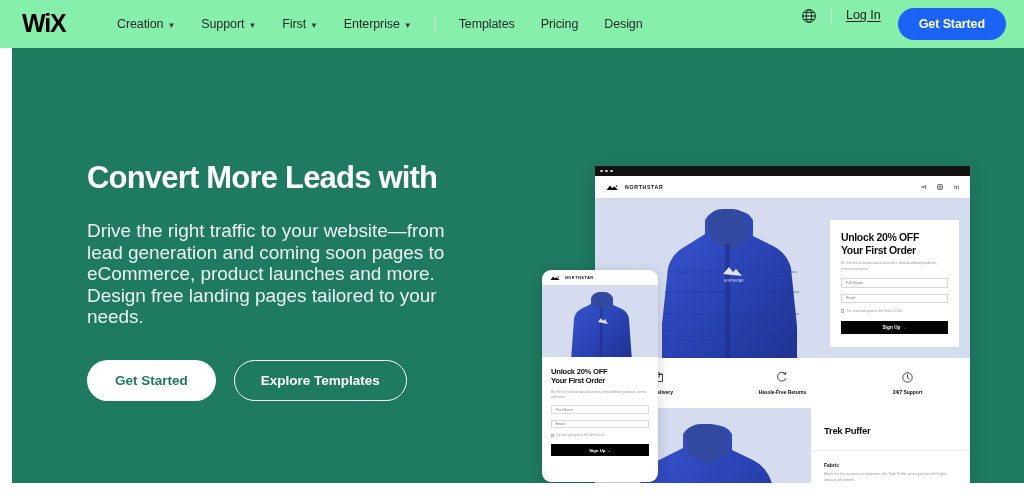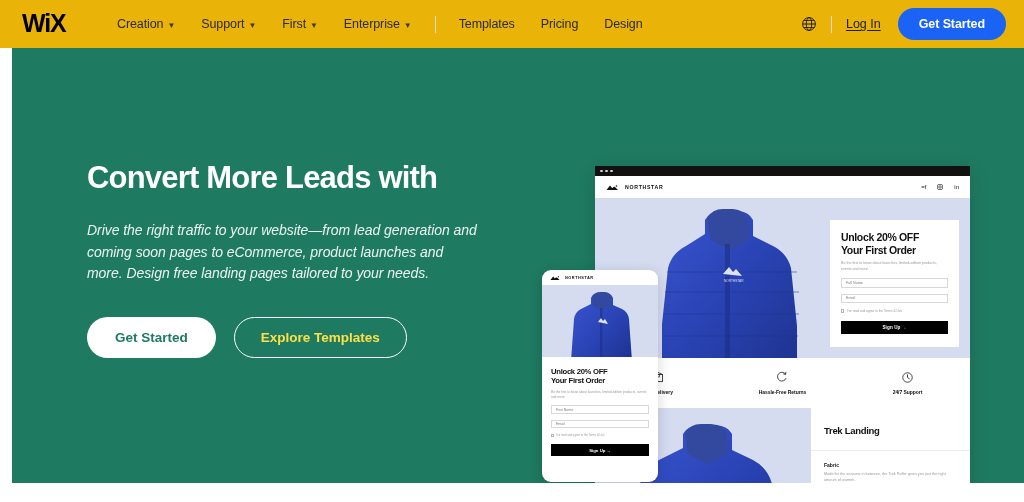--- a/index.html
+++ b/index.html
@@ -7,32 +7,32 @@
     width: 1024px; height: 502px;
     font-family: "Liberation Sans", sans-serif;
     background: #ffffff;
     overflow: hidden;
   }
   .page { position: relative; width: 1024px; height: 502px; background:#fff; }
 
   
   .nav {
     position: absolute; top:0; left:0; width:1024px; height:48px;
-    background:#eab308; display:flex; align-items:center; z-index:40;
+    background:#86efac; display:flex; align-items:center; z-index:40;
   }
   .logo { margin-left:22px; display:flex; align-items:flex-end; height:26px; }
   .logo svg { display:block; }
   .nav-links { display:flex; align-items:center; margin-left:30px; gap:0; }
   .nav-link {
     font-size:12.5px; color:#2b2b2b; padding:0 13px; white-space:nowrap;
     display:flex; align-items:center; gap:4px; cursor:pointer; letter-spacing:-0.1px;
   }
   .caret { font-size:8px; color:#3b3b3b; position:relative; top:1px; }
   .nav-div { width:1px; height:17px; background:#d8d8d8; margin:0 10px; }
-  .nav-right { margin-left:auto; display:flex; align-items:center; margin-right:18px; gap:0; }
+  .nav-right { margin-left:auto; display:flex; align-items:flex-start; margin-right:18px; gap:0; }
   .globe { width:16px; height:16px; cursor:pointer; }
   .vdiv { width:1px; height:17px; background:#d8d8d8; margin:0 14px; }
   .login {
     font-size:12.5px; color:#1c1c1c; text-decoration:underline;
     text-underline-offset:2px; cursor:pointer; margin-right:17px;
   }
   .btn-blue {
     background:#1a63f5; color:#fff; font-size:12.5px; font-weight:600;
     border-radius:100px; padding:9px 21px; cursor:pointer; border:none;
     letter-spacing:-0.1px;
@@ -42,30 +42,30 @@
   .hero {
     position:absolute; top:48px; left:12px; width:1024px; height:435px;
     background:#1e7a60; overflow:hidden;
   }
   .hero-text { position:absolute; left:75px; top:110px; width:420px; }
   .h1 {
     color:#fff; font-size:31px; line-height:40px; font-weight:bold;
     letter-spacing:-0.8px;
   }
   .sub {
-    color:#ecf5f1; font-size:14px; line-height:21.5px; margin-top:22px;
-    width:390px; letter-spacing:-0.05px;font-style:italic;
+    color:#ecf5f1; font-size:19px; line-height:21.5px; margin-top:22px;
+    width:390px; letter-spacing:-0.05px;
   }
   .cta-row { display:flex; gap:18px; margin-top:32px; }
   .btn-white {
     background:#fff; color:#1e7a60; font-size:13.5px; font-weight:600;
     border-radius:100px; padding:12px 28px; border:none; cursor:pointer;
   }
   .btn-ghost {
-    background:transparent; color:#fde047; font-size:13.5px; font-weight:600;
+    background:transparent; color:#ffffff; font-size:13.5px; font-weight:600;
     border-radius:100px; padding:12px 26px; border:1.3px solid #ffffff;
     cursor:pointer;
   }
 
   
   .desk {
     position:absolute; left:583px; top:118px; width:375px; height:384px;
     background:#fff; box-shadow:0 4px 18px rgba(0,0,0,.13);
   }
   .desk-bar {
@@ -322,21 +322,21 @@
             <path d="M66 11 Q72 1 84 2 L92 2 Q105 3 108 12 L108 32 L88 42 L69 32 Z" fill="#33499f"></path>
             <g stroke="#1f348f" stroke-width="1" opacity=".5" fill="none">
               <path d="M20 64 H155"></path>
                 <path d="M18 86 H158"></path>
                 <path d="M16 110 H160"></path>
             </g>
             <text x="35" y="120" font-size="25" fill="#fff" font-style="italic" font-weight="bold" font-family="DejaVu Serif, serif" transform="rotate(-7 35 120)">Northstar</text>
           </svg>
         </div>
         <div class="prod-card">
-          <div class="pc-t">Trek Landing</div>
+          <div class="pc-t">Trek Puffer</div>
           <div class="pc-s">
             <div class="pc-h">Fabric</div>
             <div class="pc-b">Made for the seasons in between, the Trek Puffer gives you just the right amount of warmth.</div>
           </div>
 
         </div>
       </div>
     </div>
 
     <div class="mob">

